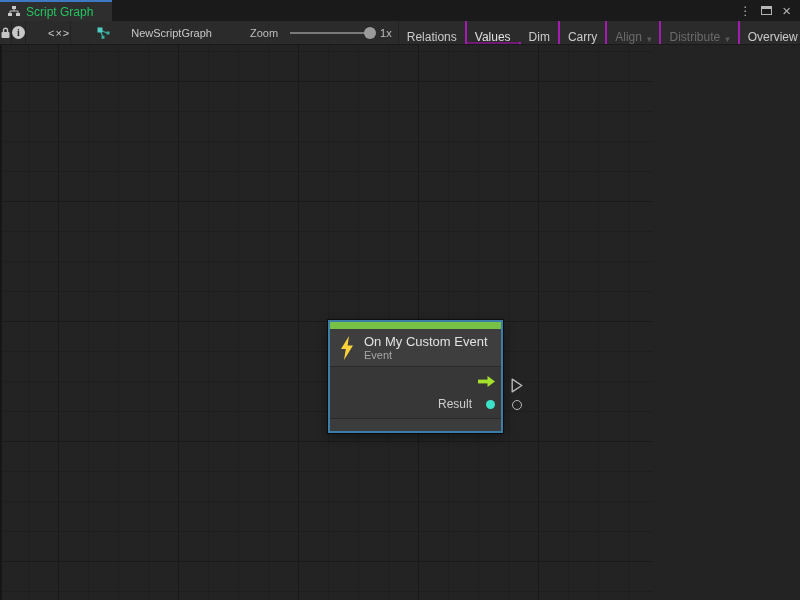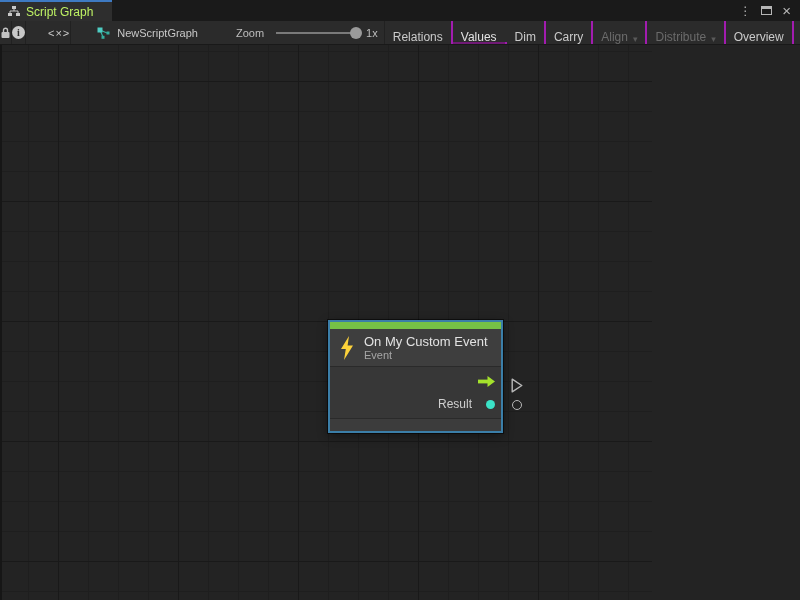--- a/index.html
+++ b/index.html
@@ -3,34 +3,34 @@
 <meta charset="utf-8">
 <style>
   * { margin:0; padding:0; box-sizing:border-box; }
   html,body { width:800px; height:600px; overflow:hidden; background:#232323;
               font-family:"Liberation Sans", sans-serif; -webkit-font-smoothing:antialiased; }
 
   
   .titlebar { height:21px; background:#1A1A1A; display:flex; align-items:stretch; }
   .tab { width:112px; background:#2E2E2E; border-top:2px solid #3E7AC2;
          display:flex; align-items:center; gap:6px; padding:0 8px; }
-  .tab-label { font-size:12px; color:#bef264; white-space:nowrap; }
+  .tab-label { font-size:12px; color:#22c55e; white-space:nowrap; }
   .tb-spacer { flex:1; }
   .win-controls { display:flex; align-items:center; gap:10px; padding-right:9px; color:#B6B6B6; }
   .kebab { font-size:12px; line-height:1; letter-spacing:0; }
   .maxbox { width:11px; height:9px; border:1px solid #B6B6B6; border-top:3px solid #B6B6B6; }
   .closex { font-size:15px; line-height:1; }
 
   
   .toolbar { height:24px; background:#2B2B2B; border-bottom:1px solid #191919;
              display:flex; align-items:stretch; font-size:11px; color:#C0C0C0; overflow:hidden; }
   .tseg { display:flex; align-items:center; justify-content:center; border-right:1px solid #212121; }
   .icon-btn { width:27px; }
   .code-btn { width:62px; margin-left:22px; font-size:11px; letter-spacing:1px; color:#CDCDCD; }
-  .graph-item { margin-left:16px; padding:0 10px; gap:6px; border-right:none; }
+  .graph-item { margin-left:16px; padding:0 10px; gap:20px; border-right:none; }
   .graph-label { font-size:11px; color:#C8C8C8; white-space:nowrap; }
   .zoom-area { display:flex; align-items:center; margin-left:28px; }
   .zoom-label { font-size:11px; color:#BEBEBE; margin-right:12px; }
   .slider { position:relative; width:82px; height:2px; background:#7A7A7A; margin-right:8px; }
   .slider-handle { position:absolute; right:-4px; top:-5px; width:12px; height:12px;
                    border-radius:50%; background:#9A9A9A; }
   .zoom-value { font-size:11px; color:#BEBEBE; margin-right:6px; }
   .btn-row { display:flex; align-items:stretch; border-left:1px solid #212121; }
   .tbtn { display:flex; align-items:flex-end; padding:0 8px; font-size:12px; color:#CBCBCB;
           border-right:2px solid #a21caf; white-space:nowrap; gap:5px; }

